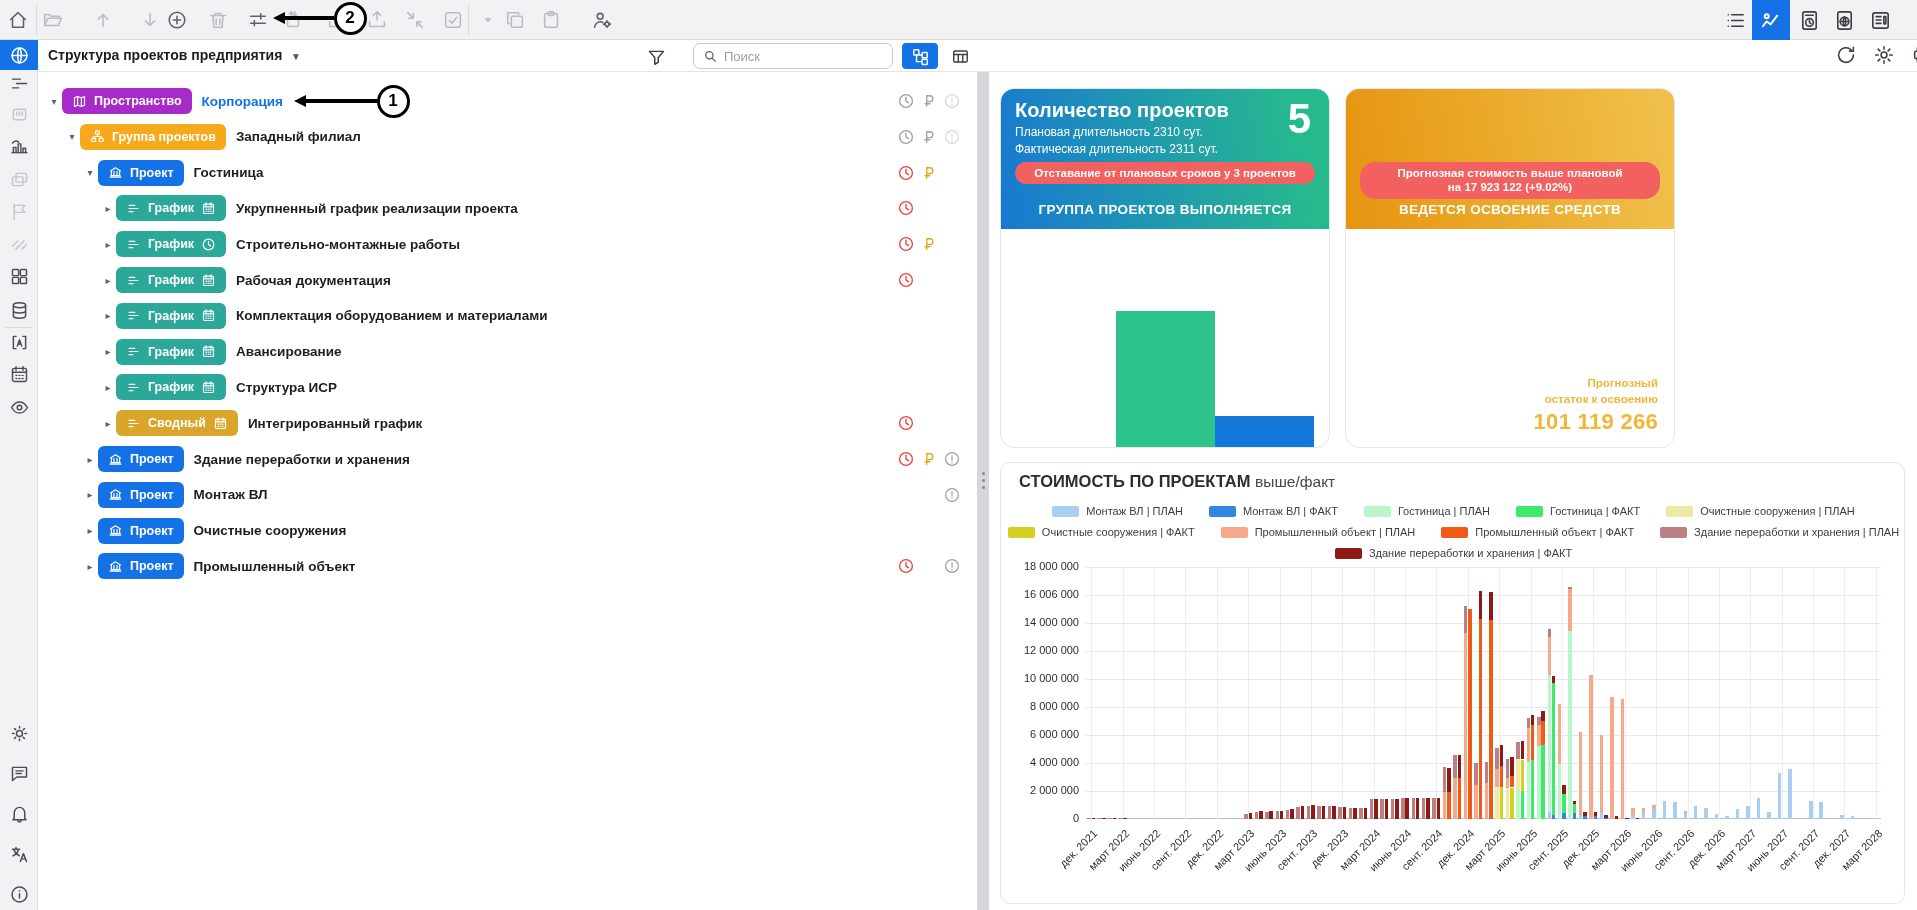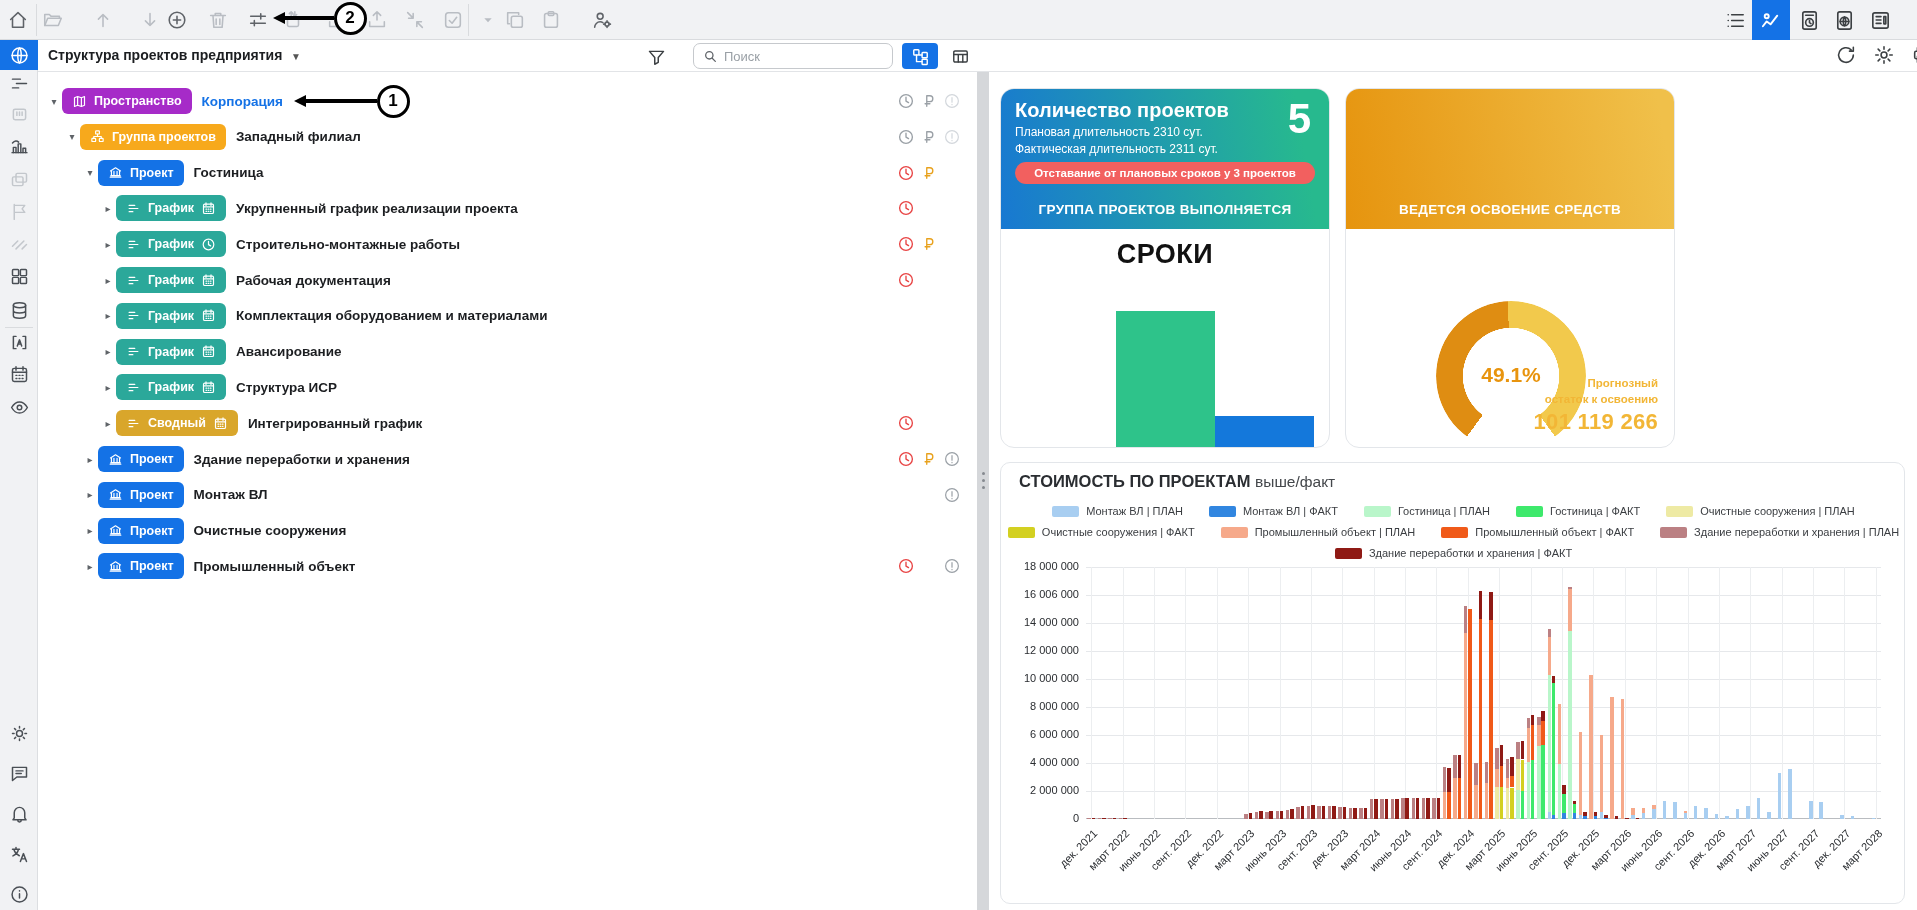--- a/index.html
+++ b/index.html
@@ -756,35 +756,31 @@
 
 <div class="card" id="card1" style="left:1000px">
   <div class="card-head">
     <div id="c1-title">Количество проектов</div>
     <div id="c1-big">5</div>
     <div class="c1-sub">Плановая длительность 2310 сут.</div>
     <div class="c1-sub">Фактическая длительность 2311 сут.</div>
     <div class="pill">Отставание от плановых сроков у 3 проектов</div>
     <div class="card-status">ГРУППА ПРОЕКТОВ ВЫПОЛНЯЕТСЯ</div>
   </div>
-  <div class="section-title">СРОКИ</div>
   <div id="mini-chart">
       <div class="mini-bar" style="left: 99px; height: 140px; background: rgb(46, 195, 138);"></div>
       <div class="mini-bar" style="left: 198px; height: 35px; background: rgb(20, 120, 219);"></div>
     </div>
 
 </div>
 
 <div class="card" id="card2" style="left:1345px">
   <div class="card-head">
+    <div class="pill"><span>Прогнозная стоимость выше плановой</span><br><span>на 17 923 122 (+9.02%)</span></div>
     <div class="card-status">ВЕДЕТСЯ ОСВОЕНИЕ СРЕДСТВ</div>
-  </div>
-  <div id="gauge-wrap">
-    <div id="gauge" style="background: conic-gradient(from 216deg, rgb(223, 141, 18) 0deg, rgb(223, 141, 18) 141.4deg, rgb(242, 201, 76) 141.4deg, rgb(242, 201, 76) 288deg, transparent 288deg, transparent 360deg);"></div>
-    <div id="gauge-val">49.1%</div>
   </div>
   <div class="g-lab" id="g-right">
     <span>Прогнозный</span><br><span>остаток к освоению</span><br>
     <span class="g-val">101 119 266</span>
   </div>
 </div>
 
 <div id="chart-card">
   <div id="chart-title">
     <span>СТОИМОСТЬ ПО ПРОЕКТАМ</span> <span id="chart-subtitle">выше/факт</span>

